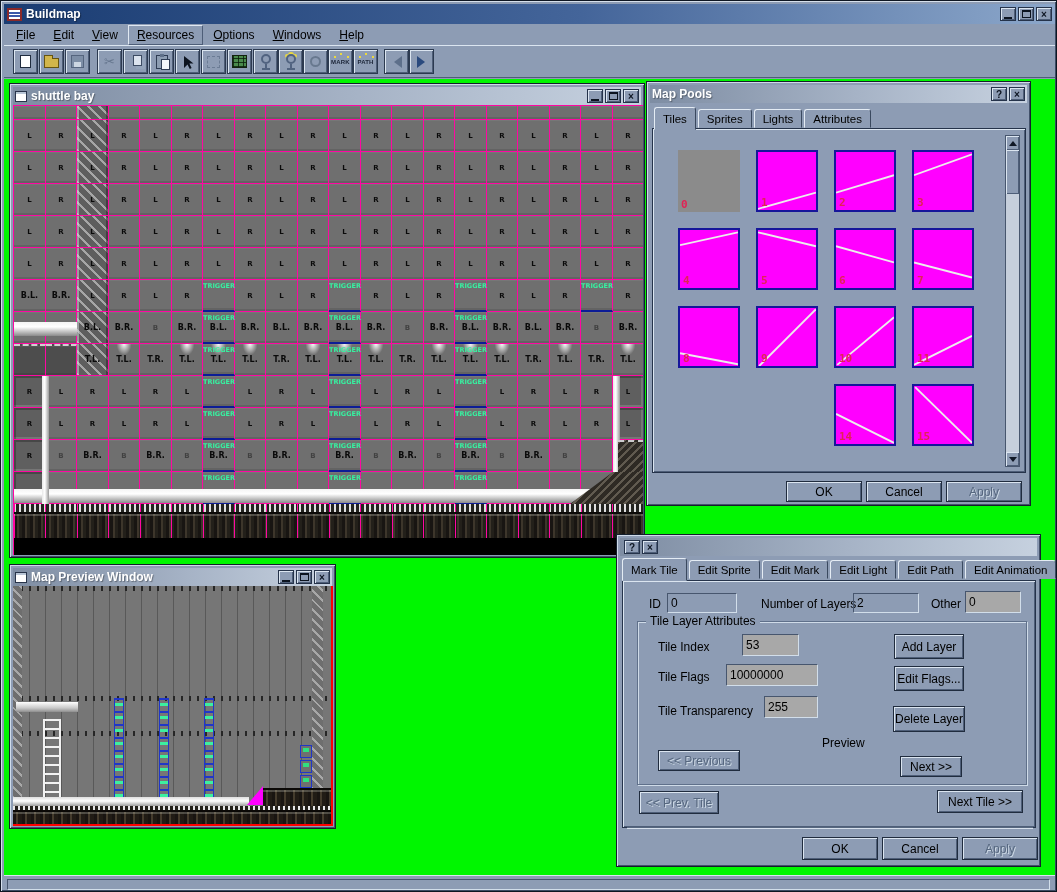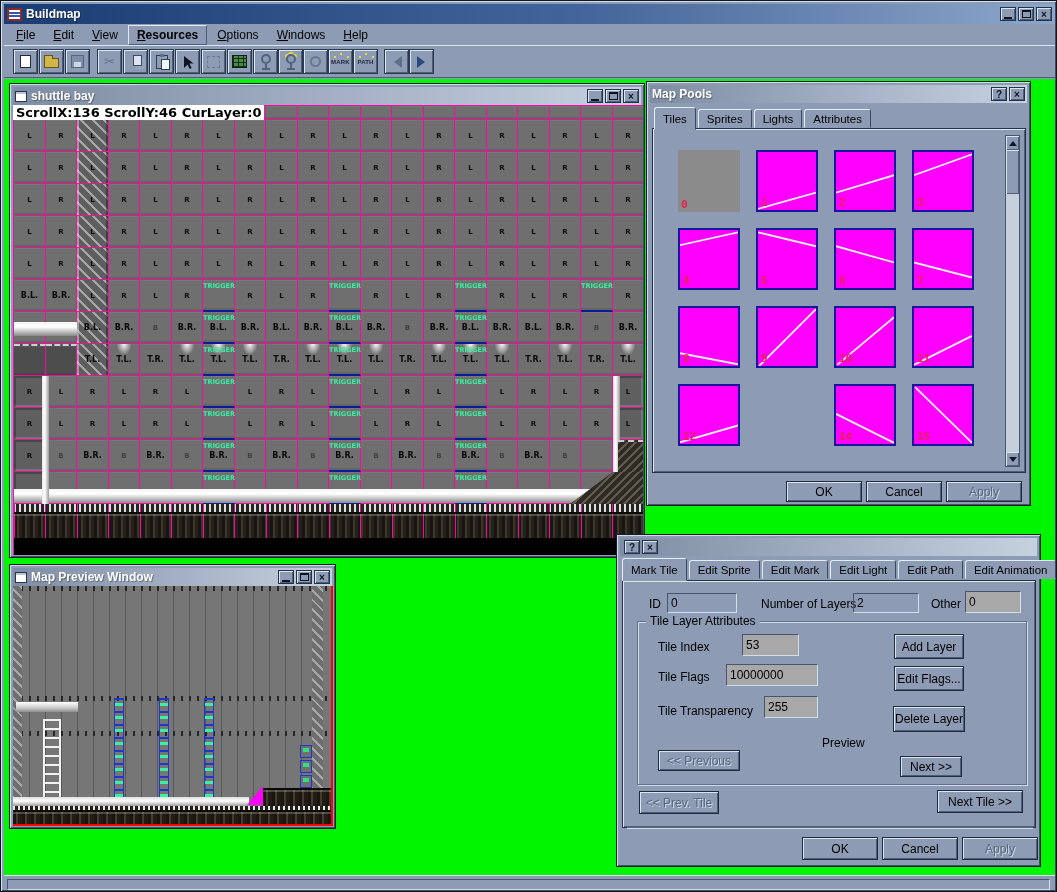--- a/index.html
+++ b/index.html
@@ -20,21 +20,21 @@
   .appicon{width:15px;height:13px;border:2px solid #8a2a2a;margin-right:4px;
       background:linear-gradient(180deg,#fff 0 2px,#3b58a8 2px 4px,#fff 4px 5px,#3b58a8 5px 7px,#fff 7px);}
   .docicon{width:12px;height:11px;background:#fff;border:1px solid #28344a;box-shadow:inset 0 2px 0 #b9c6d6;margin-right:4px;}
   .capbtn{width:16px;height:14px;margin-left:2px;display:flex;align-items:center;justify-content:center;
       font:bold 10px "Liberation Sans",sans-serif;color:#0c1420;flex:none;}
   .g-min{display:block;width:8px;height:2px;background:#0c1420;margin-top:7px;}
   .g-max{display:block;width:9px;height:8px;border:1px solid #0c1420;border-top:2px solid #0c1420;}
   
   #menu-bar{position:absolute;left:3px;top:24px;width:1051px;height:20px;display:flex;align-items:center;padding-left:4px;}
   .menu-item{padding:2px 8px;margin-right:2px;}
-  .menu-item.raised{border:1px solid;border-color:#e0e8f2 var(--face-dk) var(--face-dk) #e0e8f2;font-weight:bold;}
+  .menu-item.raised{border:1px solid;border-color:#e0e8f2 var(--face-dk) var(--face-dk) #e0e8f2;}
   .ul{text-decoration:underline;}
   
   #toolbar{position:absolute;left:3px;top:44px;width:1051px;height:33px;
       border-top:1px solid var(--face-lt);border-bottom:1px solid var(--face-dk);}
   .tb{position:absolute;top:3px;width:25px;height:25px;display:flex;align-items:center;justify-content:center;
       background:var(--face);border:1px solid #2c3a50;
       box-shadow:inset 1px 1px 0 var(--face-lt), inset -1px -1px 0 var(--face-dk);}
   .ic-page{width:11px;height:13px;background:#fff;border:1px solid #202c3e;}
   .ic-folder{width:15px;height:10px;background:#d2b64a;border:1px solid #665510;position:relative;margin-top:3px;}
   .ic-folder::before{content:"";position:absolute;top:-4px;left:-1px;width:7px;height:3px;background:#d2b64a;border:1px solid #665510;border-bottom:none;}
@@ -960,21 +960,20 @@
             <div class="mrow-strip" style="top: 398px; height: 8px;"></div>
             <div class="mrow-floor" style="top: 406px; height: 26px;"></div>
             <div class="mrow-black" style="top: 432px; height: 18px;"></div>
             <div class="mband" style="left: 0px; top: 216px; width: 63px; height: 14px;"></div>
             <div class="mband" style="left: 0px; top: 383px; width: 577px; height: 14px;"></div>
             <div class="mstrip-v" style="left: 28px; top: 270px; width: 7px; height: 128px;"></div>
             <div class="mstrip-v" style="left: 599px; top: 270px; width: 7px; height: 128px;"></div>
             <div class="mstairs" style="left: 604px; top: 334px; width: 26px; height: 32px; border-top: 2px dashed rgb(204, 204, 204);"></div>
             <div class="mstairs" style="left: 556px; top: 366px; width: 74px; height: 32px; clip-path: polygon(0px 100%, 58% 0px, 100% 0px, 100% 100%);"></div>
           </div>
-        <div id="map-overlay">ScrollX:136 ScrollY:46 CurLayer:0</div>
       </div>
     </div>
 
     <div class="win" id="win-preview">
       <div class="wtitle wt-inact">
         <span class="docicon"></span>
         <span class="wt-text">Map Preview Window</span>
         <span class="capbtn bev">
             <span class="g-min"></span>
           </span>
@@ -1084,26 +1083,20 @@
                   <line x1="2" y1="98" x2="100" y2="16" stroke="#ededed" stroke-width="3.2"></line>
                 </svg>
                 <span class="pnum">10</span>
               </div>
               <div class="ptile" style="left: 259px; top: 177px;">
                 <svg viewBox="0 0 100 100" preserveAspectRatio="none">
                   <line x1="0" y1="98" x2="100" y2="48" stroke="#ededed" stroke-width="3.2"></line>
                 </svg>
                 <span class="pnum">11</span>
               </div>
-              <div class="ptile" style="left: 25px; top: 255px;">
-                <svg viewBox="0 0 100 100" preserveAspectRatio="none">
-                  <line x1="0" y1="97" x2="100" y2="68" stroke="#ededed" stroke-width="3.2"></line>
-                </svg>
-                <span class="pnum">12</span>
-              </div>
               <div class="ptile" style="left: 181px; top: 255px;">
                 <svg viewBox="0 0 100 100" preserveAspectRatio="none">
                   <line x1="0" y1="48" x2="100" y2="98" stroke="#ededed" stroke-width="3.2"></line>
                 </svg>
                 <span class="pnum">14</span>
               </div>
               <div class="ptile" style="left: 259px; top: 255px;">
                 <svg viewBox="0 0 100 100" preserveAspectRatio="none">
                   <line x1="2" y1="2" x2="100" y2="98" stroke="#ededed" stroke-width="3.2"></line>
                 </svg>

